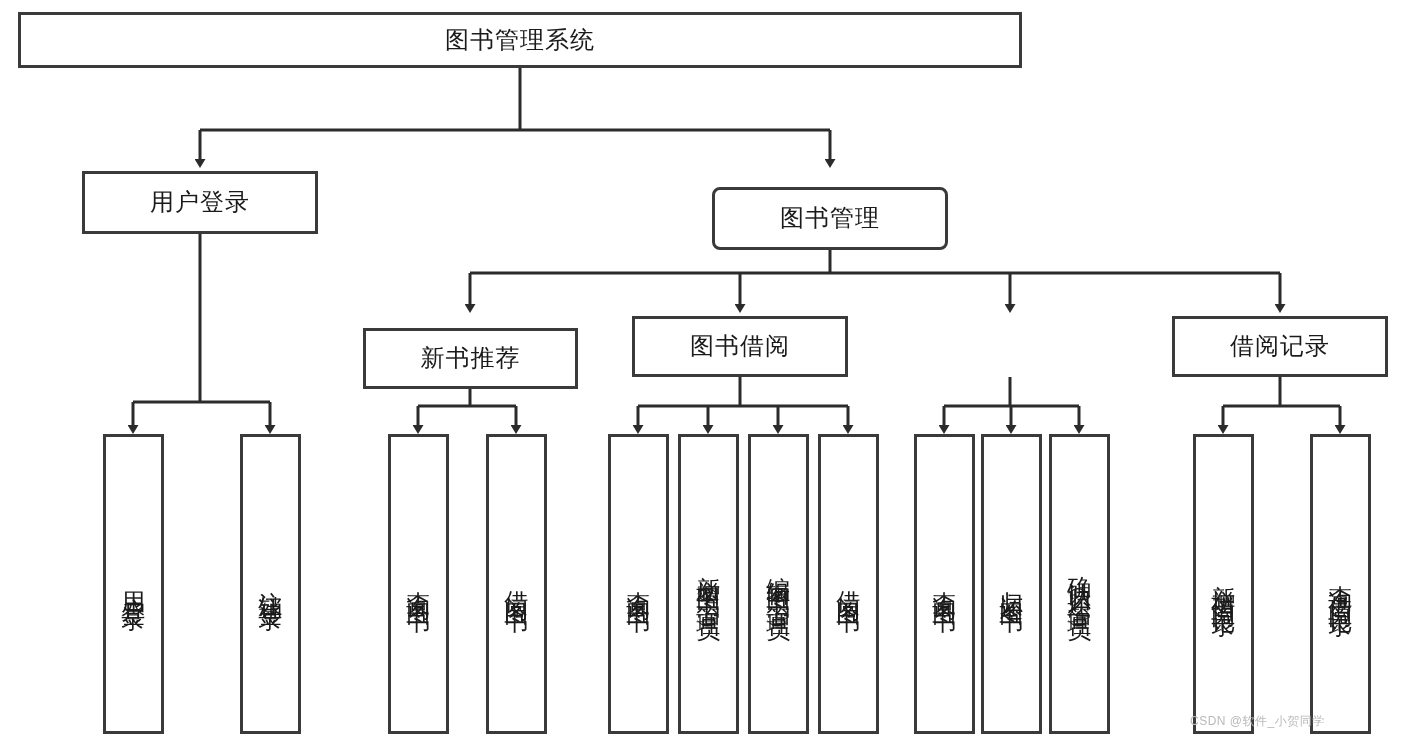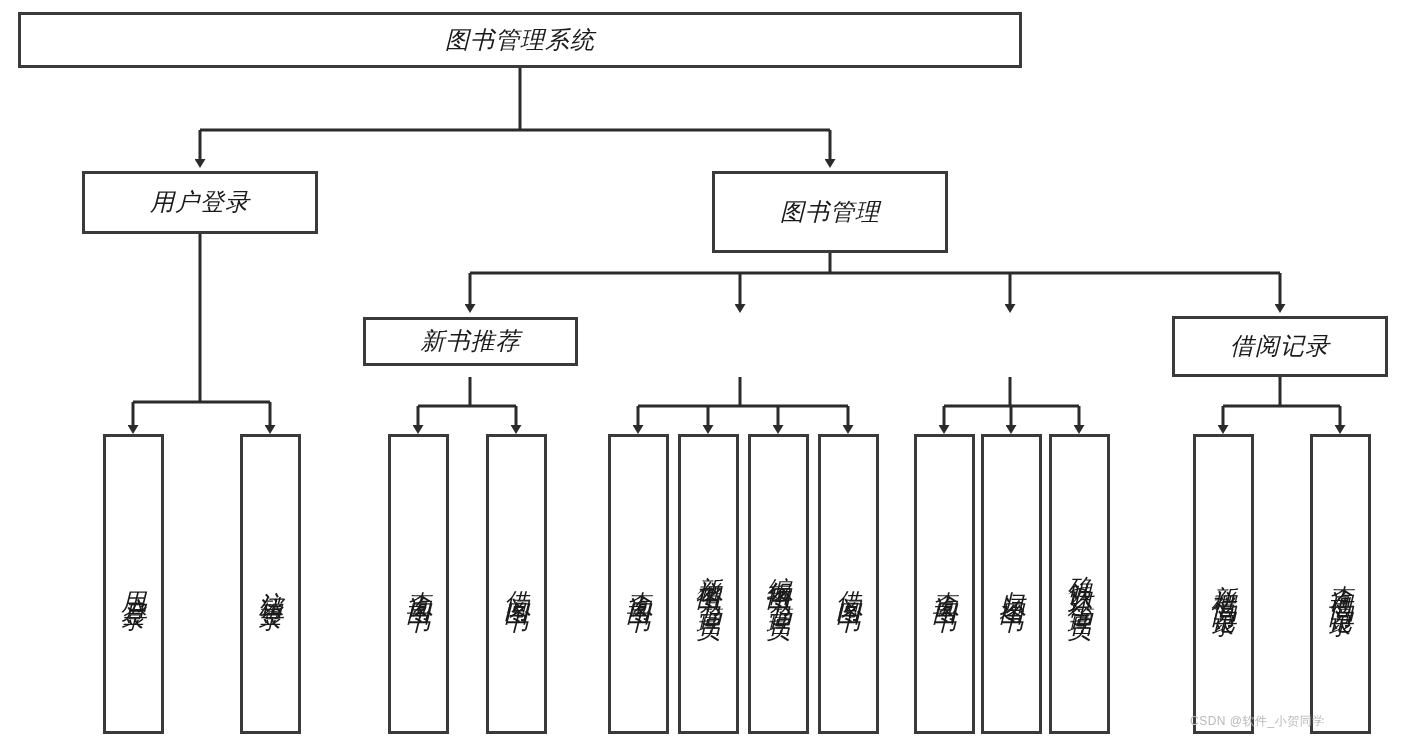--- a/index.html
+++ b/index.html
@@ -27,21 +27,20 @@
   }
   .node {
     position: absolute;
     box-sizing: border-box;
     border: 3px solid #3a3a3a;
     background: #ffffff;
     display: flex;
     align-items: center;
     justify-content: center;
     color: #1a1a1a;
-    font-style: italic;
   }
   .node.horiz {
     font-size: 24px;
     letter-spacing: 1px;
     line-height: 1.2;
   }
   .node.vert {
     writing-mode: vertical-rl;
     text-orientation: upright;
     font-size: 24px;
@@ -121,26 +120,29 @@
     </g>
   </svg>
 
   <div class="node horiz" style="left:18px; top:12px; width:1004px; height:56px;">
     <span>图书管理系统</span>
   </div>
 
   <div class="node horiz" style="left:82px; top:171px; width:236px; height:63px;">
     <span>用户登录</span>
   </div>
-  <div class="node horiz" style="left:712px; top:171px; width:236px; height:82px;">
+  <div class="node horiz" style="left:712px; top:187px; width:236px; height:63px;border-radius:8px;">
     <span>图书管理</span>
   </div>
 
-  <div class="node horiz" style="left:363px; top:317px; width:215px; height:49px;justify-content:center;">
+  <div class="node horiz" style="left:363px; top:328px; width:215px; height:61px;justify-content:center;">
     <span>新书推荐</span>
+  </div>
+  <div class="node horiz" style="left:632px; top:316px; width:216px; height:61px;">
+    <span>图书借阅</span>
   </div>
   <div class="node horiz" style="left:1172px; top:316px; width:216px; height:61px;">
     <span>借阅记录</span>
   </div>
 
   <div class="node vert" style="left:103px; top:434px; width:61px; height:300px;">
     <span>用户登录</span>
   </div>
   <div class="node vert" style="left:240px; top:434px; width:61px; height:300px;">
     <span>注销登录</span>

